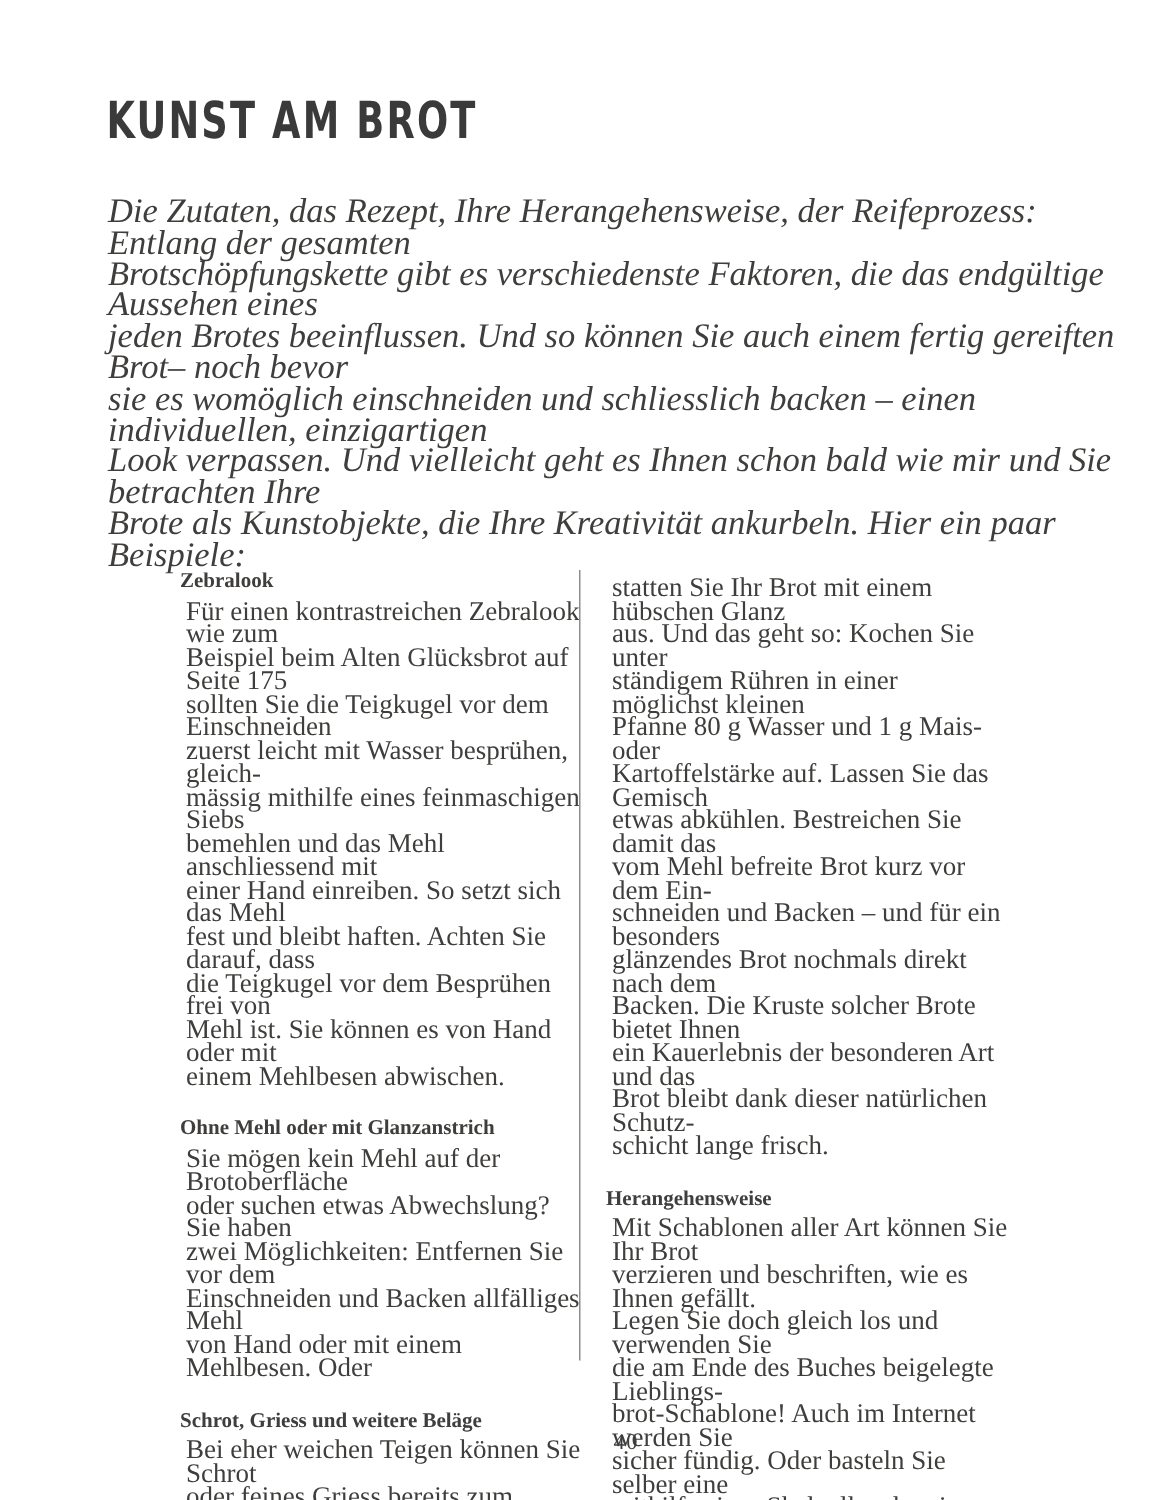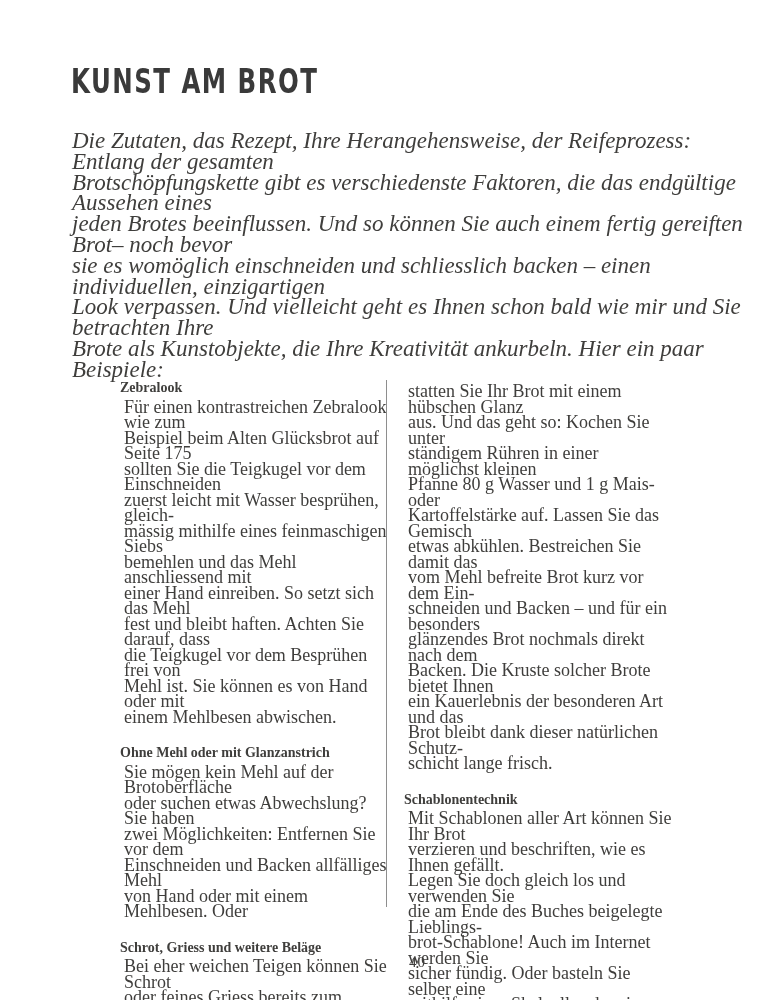--- a/index.html
+++ b/index.html
@@ -153,21 +153,21 @@
 etwas abkühlen. Bestreichen Sie damit das
 vom Mehl befreite Brot kurz vor dem Ein-
 schneiden und Backen – und für ein besonders
 glänzendes Brot nochmals direkt nach dem
 Backen. Die Kruste solcher Brote bietet Ihnen
 ein Kauerlebnis der besonderen Art und das
 Brot bleibt dank dieser natürlichen Schutz-
 schicht lange frisch.</p>
     </section>
     <section>
-      <h2 class="section-heading">Schablonentechnik</h2>
+      <h2 class="section-heading">Herangehensweise</h2>
       <p class="section-body">Mit Schablonen aller Art können Sie Ihr Brot
 verzieren und beschriften, wie es Ihnen gefällt.
 Legen Sie doch gleich los und verwenden Sie
 die am Ende des Buches beigelegte Lieblings-
 brot-Schablone! Auch im Internet werden Sie
 sicher fündig. Oder basteln Sie selber eine
 mithilfe eines Skalpells oder eines Teppichmes-
 sers. Auch gehäkelte Untersetzer und saubere,
 ausrangierte Gitter aller Art eignen sich
 perfekt. Befreien Sie auch in diesem Fall zuerst

